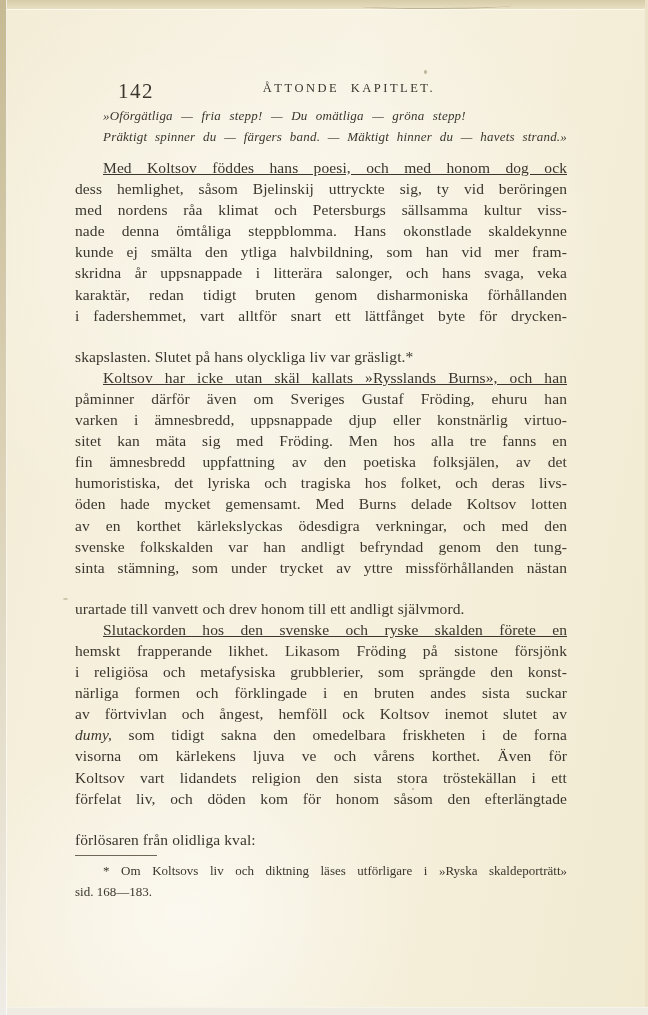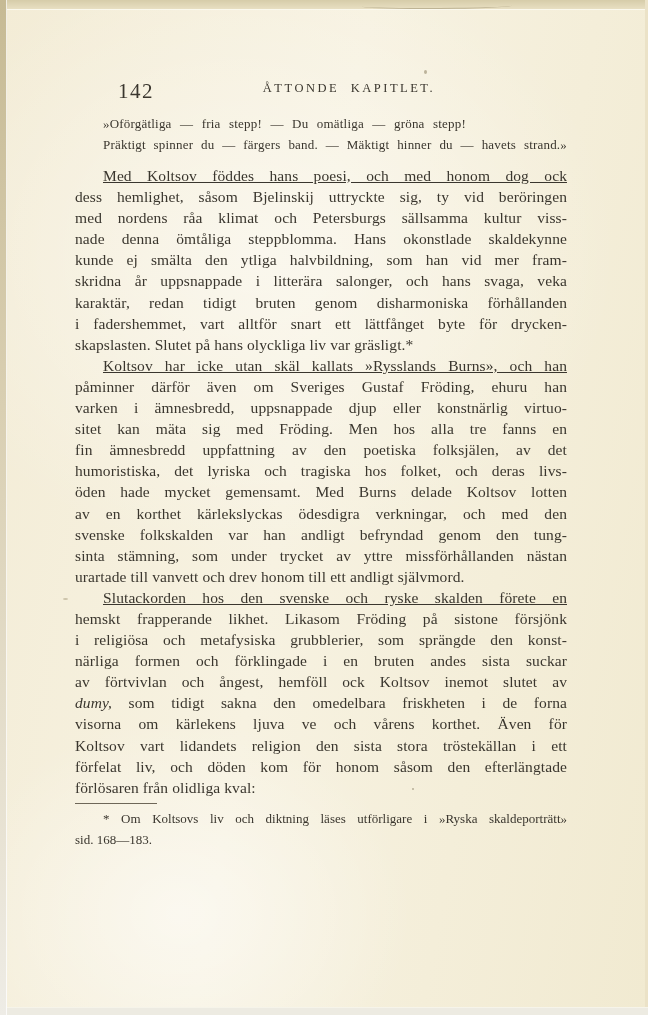--- a/index.html
+++ b/index.html
@@ -52,30 +52,30 @@
   .pageno {
     position: absolute; left: 43px; top: 1px;
     font-size: 21px; letter-spacing: 1.5px;
   }
   .runhead {
     position: absolute; left: 0; right: 0; top: 3px;
     text-align: center; transform: translateX(28px);
     font-size: 12.5px; letter-spacing: 2.5px; word-spacing: 6px;
   }
   .epigraph {
-    margin: 14px 0 0 28px;
-    font-size: 13px; line-height: 21px; letter-spacing: 0.2px;
+    margin: 6px 0 0 28px;
+    font-size: 13px; line-height: 21px; letter-spacing: 0.2px; font-style: italic;
   }
   .eline1 { word-spacing: 5px; white-space: nowrap; }
   .eline2 { text-align: justify; text-align-last: justify; }
 
   .bodytext { margin-top: 10px; font-size: 15.5px; line-height: 21.1px; letter-spacing: 0.1px; }
   .line { text-align: justify; text-align-last: justify; }
   .line.open { text-indent: 28px; text-decoration: underline; }
-  .line.end { text-align-last: left; }
+  .line.end { text-align-last: left; margin-top: 20px; }
   em { font-style: italic; }
 
   .footnote { margin-top: 2px; font-size: 13px; line-height: 21px; }
   .fn-rule { width: 82px; border-top: 1px solid #6e6758; margin: 5px 0 4px 0; }
   .fn-line1 { text-align: justify; text-align-last: justify; text-indent: 28px; }
 </style>
 </head>
 <body>
 
 <div class="scan">

